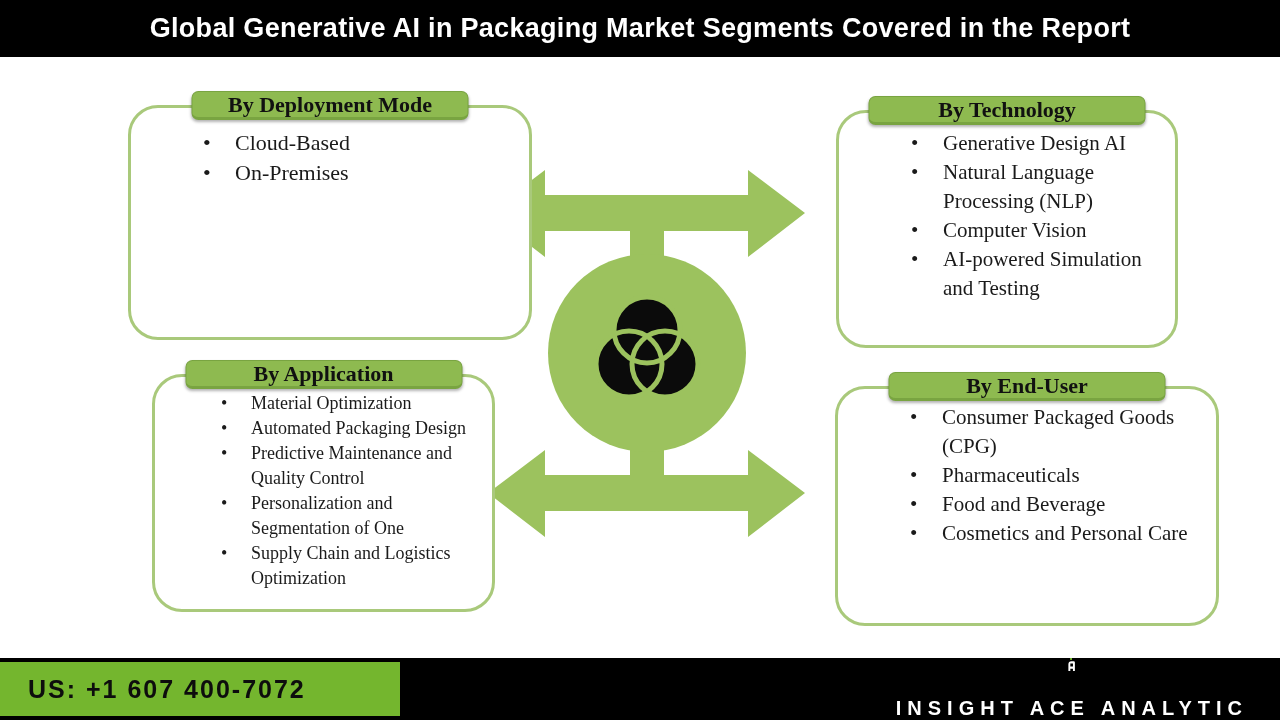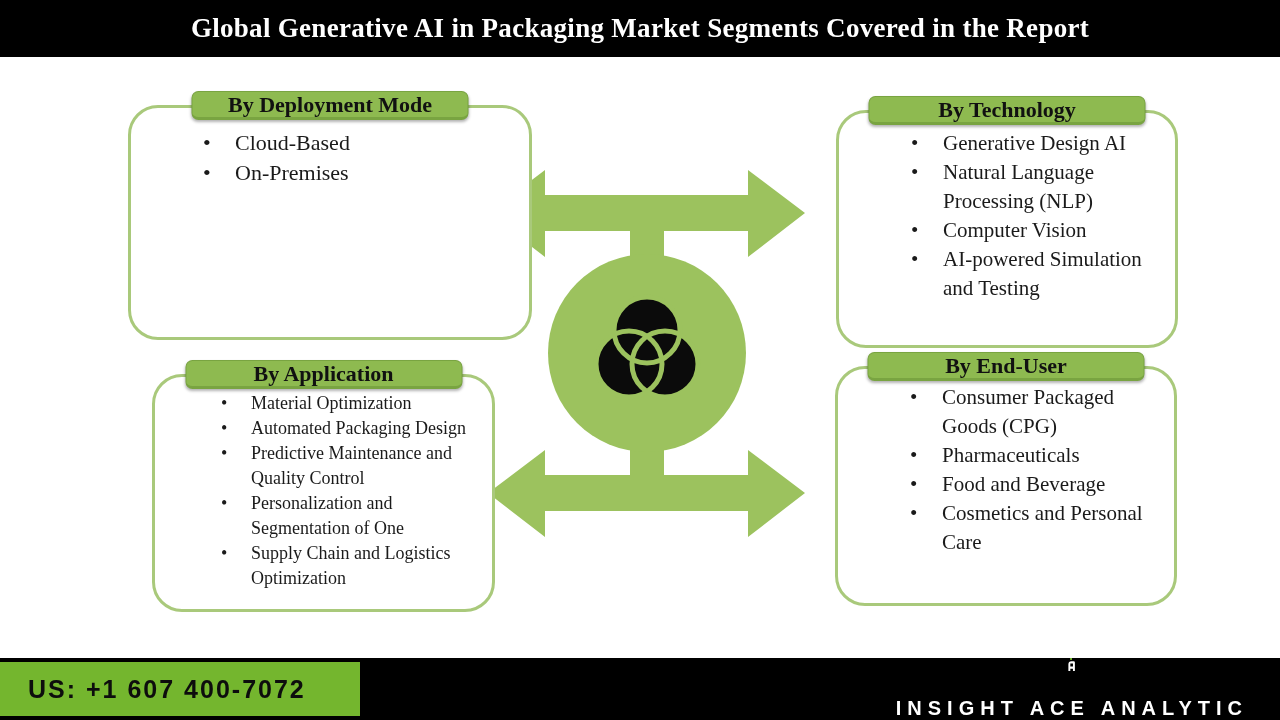--- a/index.html
+++ b/index.html
@@ -14,21 +14,21 @@
   body{
     width:1280px;height:720px;position:relative;overflow:hidden;
     background:#ffffff;font-family:"Liberation Serif",serif;
   }
   
   .titlebar{
     position:absolute;left:0;top:0;width:1280px;height:57px;
     background:var(--bar-black);display:flex;align-items:center;justify-content:center;
   }
   .titlebar h1{
-    margin:12px;color:#ffffff;font-family:Liberation Serif, serif;
+    margin:12px;color:#ffffff;font-family:Liberation Sans, sans-serif;
     font-size:27px;font-weight:bold;letter-spacing:.3px;white-space:nowrap;
   }
   
   .center-graphic{position:absolute;left:0;top:0;width:1280px;height:720px;pointer-events:none;}
   .g-fill{fill:var(--accent-green);}
   .venn-fill{fill:#0b0b0b;}
   .venn-stroke{fill:none;stroke:var(--accent-green);stroke-width:5;}
   
   .segment-box{
     position:absolute;background:#ffffff;
@@ -55,29 +55,29 @@
   }
   
   .box-tl{left:128px;top:105px;width:404px;height:235px;}
   .box-tl ul{margin-top:20px;font-size:22px;line-height:30px;}
   .box-tr{left:836px;top:110px;width:342px;height:238px;}
   .box-tr ul{margin-top:16px;font-size:21px;line-height:29px;}
   .box-bl{left:152px;top:374px;width:343px;height:238px;}
   .box-bl ul{margin-top:14px;font-size:18px;line-height:25px;}
   .box-bl li{padding-left:50px;}
   .box-bl li::before{left:20px;}
-  .box-br{left:835px;top:366px;width:342px;height:240px;font-family:Liberation Serif, serif;}
+  .box-br{left:835px;top:386px;width:384px;height:240px;font-family:Liberation Serif, serif;}
   .box-br ul{margin-top:14px;font-size:21px;line-height:29px;}
   
   .footbar{
     position:absolute;left:0;top:658px;width:1280px;height:62px;
     background:var(--bar-black);
   }
   .phone-badge{
-    position:absolute;left:0;top:4px;width:360px;height:54px;
+    position:absolute;left:0;top:4px;width:400px;height:54px;
     background:var(--footer-green);display:flex;align-items:center;
     padding-left:28px;box-sizing:border-box;
     font-family:"Liberation Sans",sans-serif;font-weight:bold;
     font-size:25px;letter-spacing:2px;color:#0d0d0d;white-space:nowrap;
   }
   .brand{
     position:absolute;right:32px;top:0;height:62px;
     display:flex;align-items:center;gap:26px;flex-direction:column;
   }
   .brand-name{

